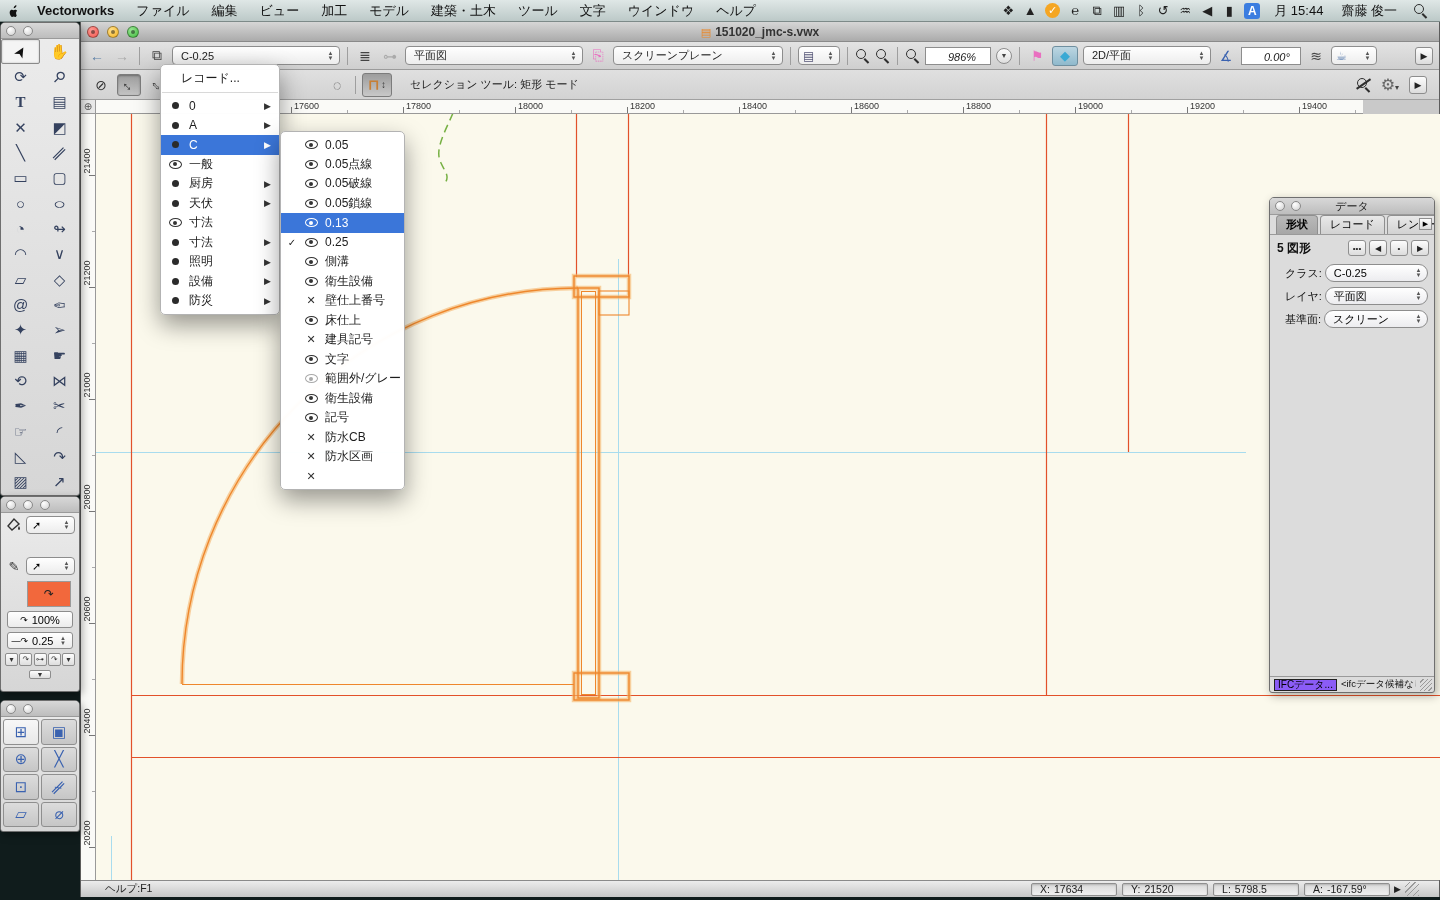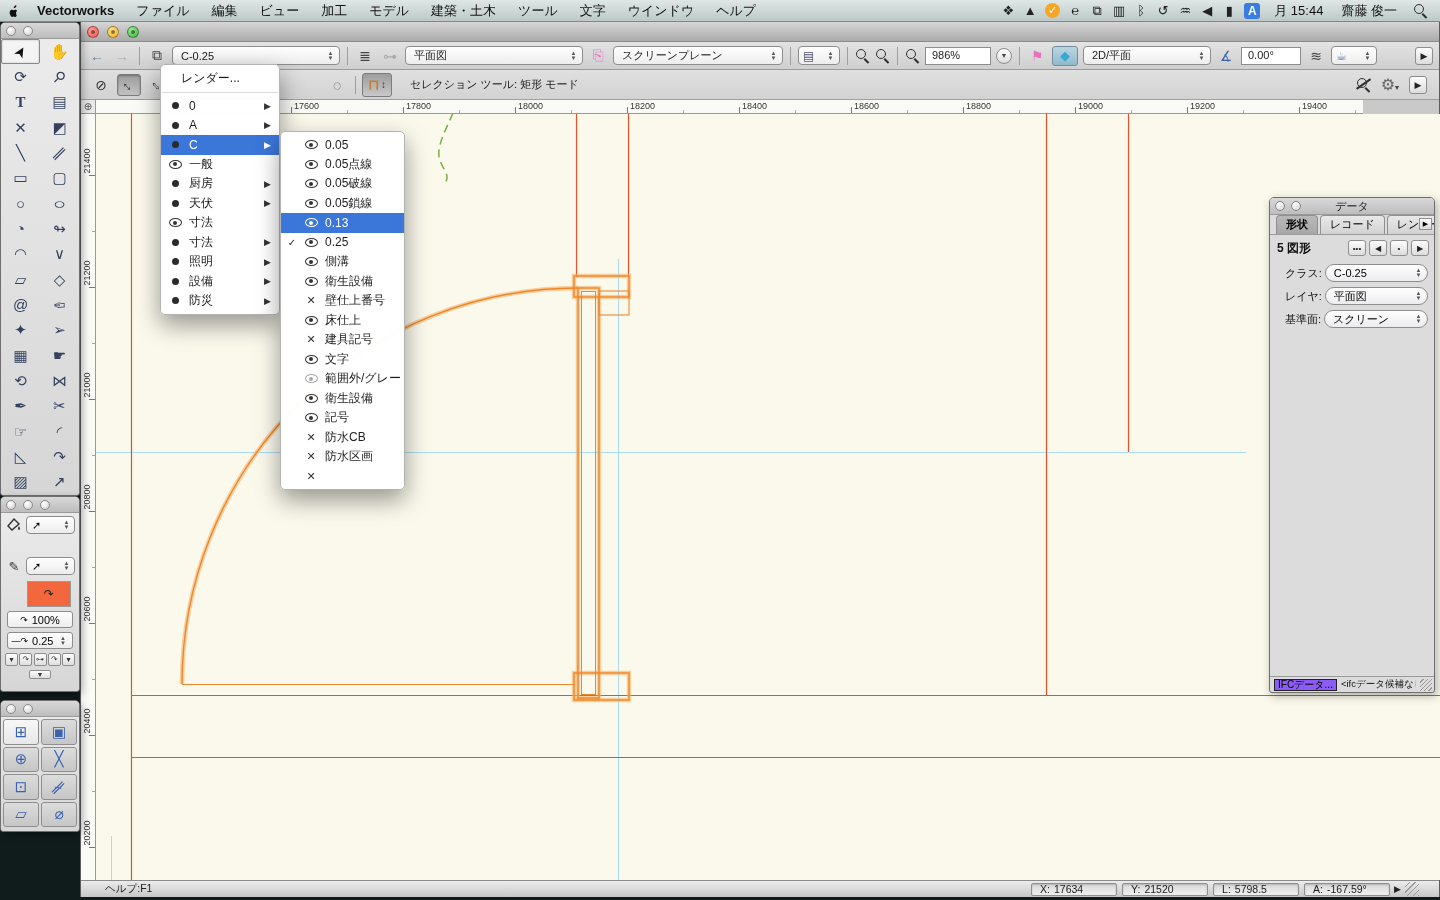--- a/index.html
+++ b/index.html
@@ -51,22 +51,22 @@
   .tb-ico.blue{color:#5b7fa6;}
   .tb-ico.gray{color:#aaa;}
   .tb-ico.magenta{color:#e96fc0;}
   .tb-ico.cyanbtn{color:#39a9d4;background:linear-gradient(#bcd6e2,#8fb9cc);border:1px solid #6f8f9f;border-radius:3px;width:26px;height:20px;line-height:18px;font-size:13px;}
   .sep{width:1px;height:18px;background:#9e9e9e;margin:0 2px;}
   .popup{display:flex;align-items:center;height:19px;background:linear-gradient(#ffffff,#ededed);
     border:1px solid #8d8d8d;border-radius:4px;padding:0 3px 0 8px;font-size:11px;}
   .popup .val{flex:1;white-space:nowrap;overflow:hidden;}
   .stepper{display:flex;flex-direction:column;align-items:center;justify-content:center;
     font-size:6px;line-height:5px;color:#555;width:11px;}
-  .tb-field{height:18px;background:#fff;border:1px solid #8d8d8d;padding:1px 6px;font-size:11px;
-    display:flex;align-items:flex-start;}
+  .tb-field{height:18px;background:#fff;border:1px solid #8d8d8d;padding:1px 22px;font-size:11px;
+    display:flex;align-items:flex-end;font-style:italic;}
   .round-drop{width:16px;height:16px;border-radius:50%;border:1px solid #8d8d8d;
     background:linear-gradient(#fdfdfd,#dedede);font-size:7px;color:#444;display:flex;align-items:center;justify-content:center;}
   .tb-btn-arrow{width:18px;height:18px;border:1px solid #8d8d8d;border-radius:3px;
     background:linear-gradient(#fdfdfd,#dcdcdc);display:flex;align-items:center;justify-content:center;font-size:9px;color:#222;}
 
   
   .modebar{position:absolute;left:0;top:48px;width:100%;height:30px;
     background:linear-gradient(#e0e0e0,#d2d2d2);border-bottom:1px solid #a0a0a0;
     display:flex;align-items:center;gap:4px;padding:0 8px;font-size:11px;color:#222;}
   .mode-btn{width:24px;height:22px;display:flex;align-items:center;justify-content:center;
@@ -249,20 +249,23 @@
     </div>
   </div>
 
   <div class="window">
 
     <div class="titlebar">
       <div class="lights">
         <span class="tl red"></span>
         <span class="tl yel"></span>
         <span class="tl grn"></span>
+      </div>
+      <div class="title">
+        <span class="doc-ico">▤</span><span>151020_jmc-s.vwx</span>
       </div>
     </div>
 
     <div class="toolbar">
       <span class="tb-ico blue">←</span>
       <span class="tb-ico gray">→</span>
       <span class="sep"></span>
       <span class="tb-ico">⧉</span>
       <div class="popup" style="width:168px;">
         <span class="val">C-0.25</span>
@@ -741,21 +744,21 @@
           <span class="glyph">▱</span>
         </div>
         <div class="snap-btn">
           <span class="glyph">⌀</span>
         </div>
       </div>
   </div>
 
   <div class="menu class-menu">
     <div class="menu-row new-class">
-      <span class="lbl">レンダー...</span>
+      <span class="lbl">レコード...</span>
     </div>
     <div class="menu-sep"></div>
     <div id="class-menu-items">
         <div class="menu-row">
           <span class="mi">
             <span class="mi-bullet"></span>
           </span>
           <span class="lbl">0</span>
           <span class="sub">▶</span>
         </div>

